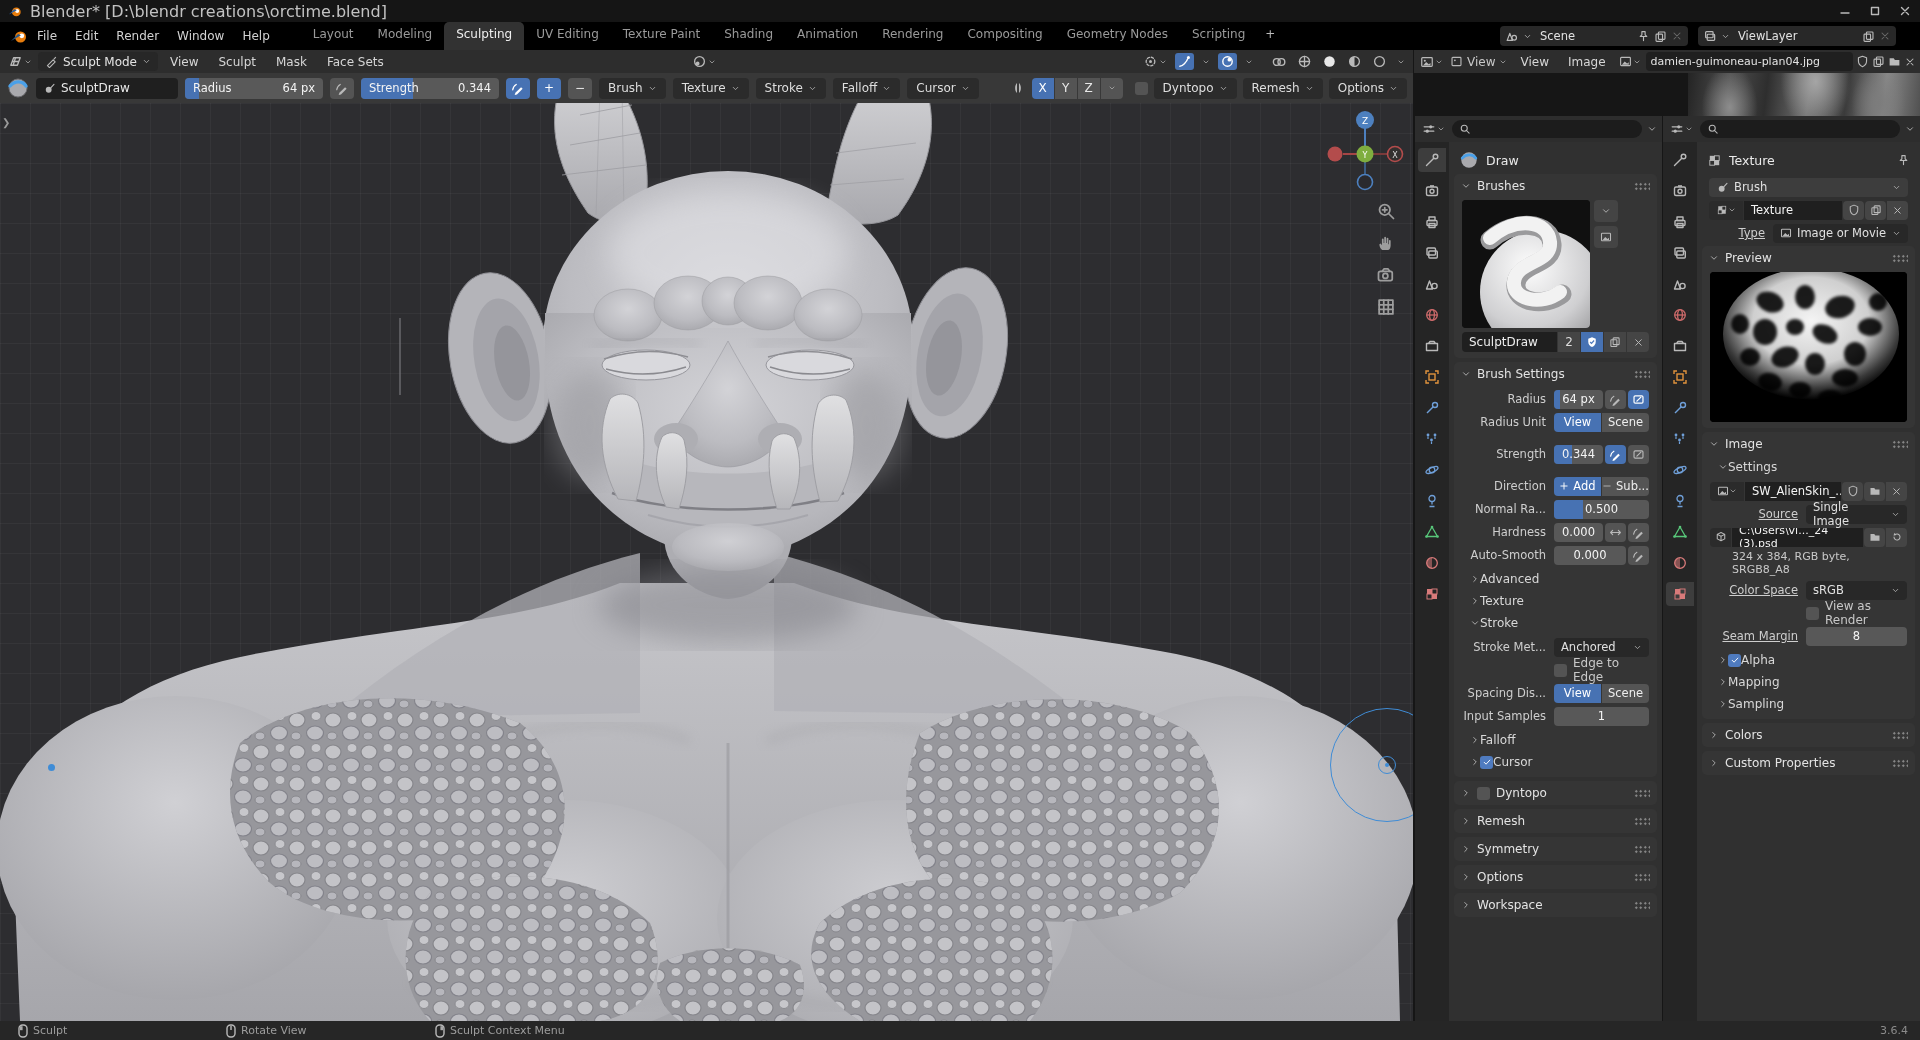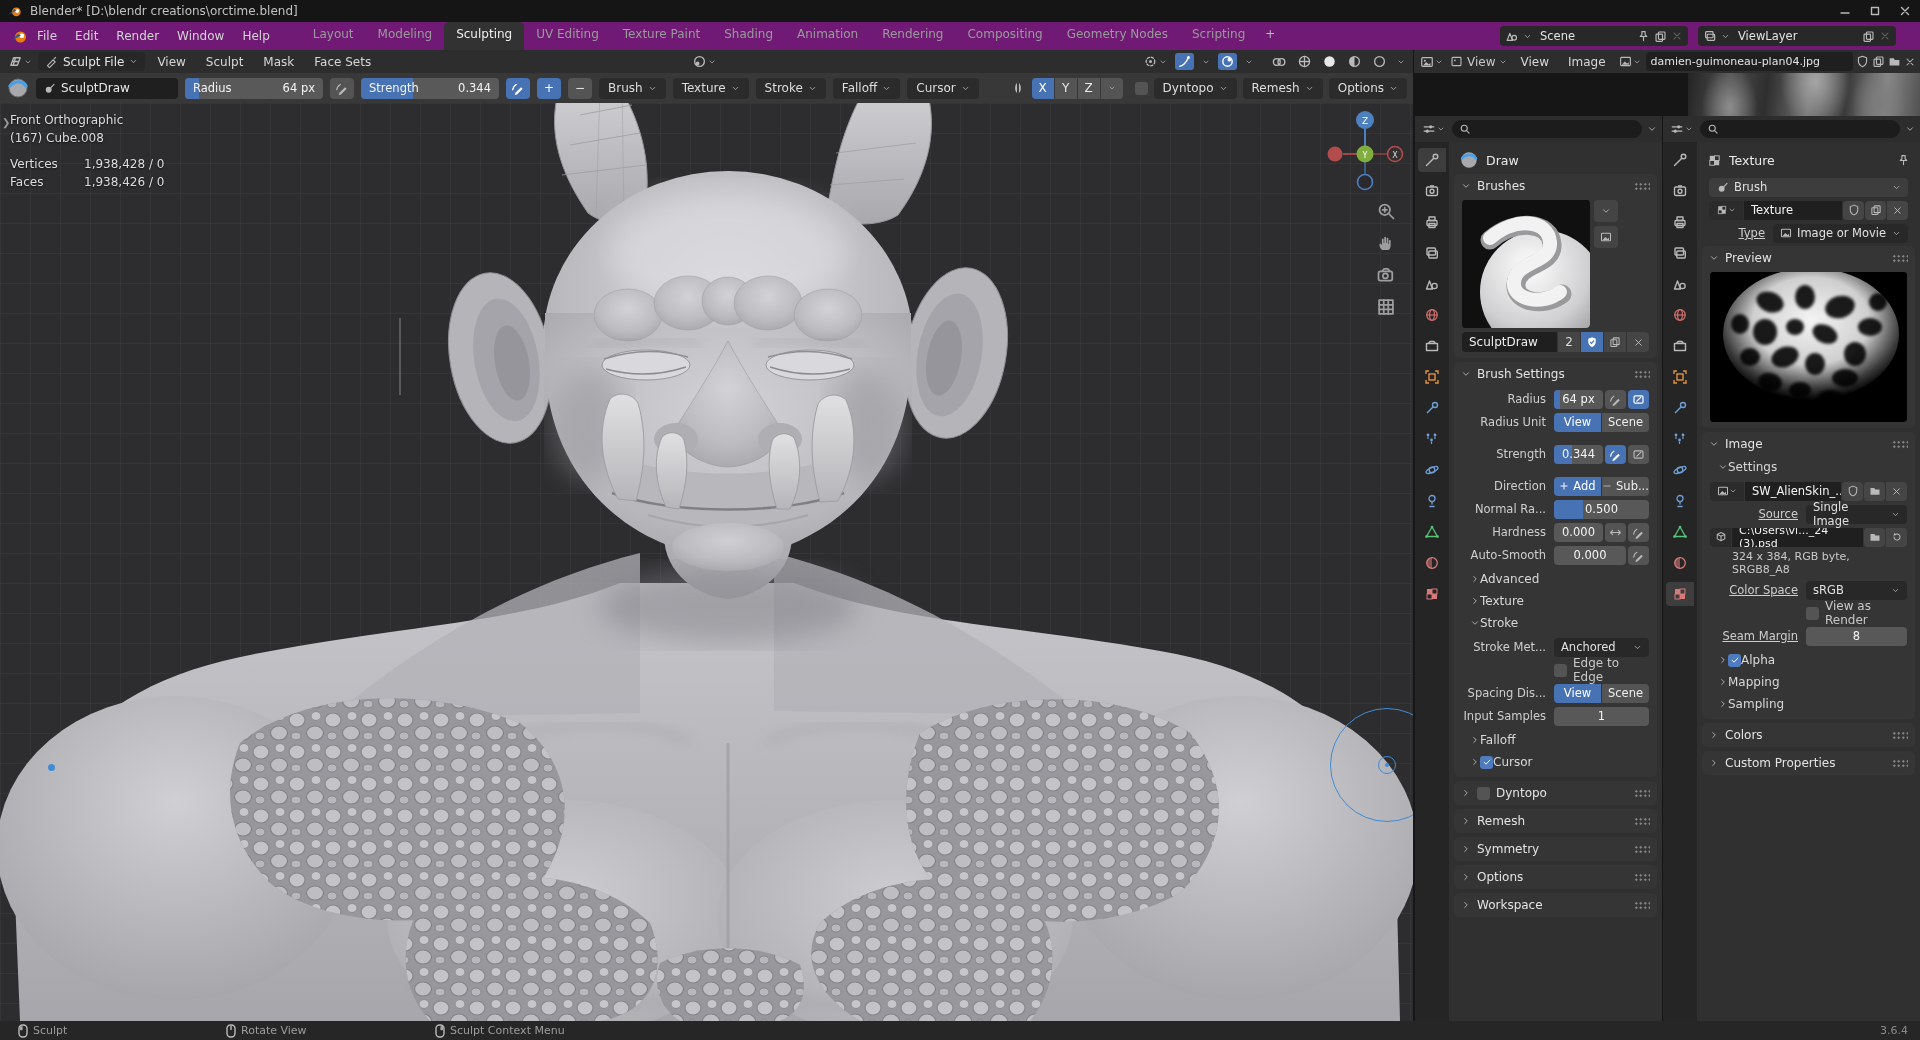--- a/index.html
+++ b/index.html
@@ -5,25 +5,25 @@
   html,body{margin:0;padding:0;background:#0e0e0e;}
   .app{position:relative;width:1920px;height:1040px;background:#1d1d1d;overflow:hidden;
        font-family:"DejaVu Sans","Liberation Sans",sans-serif;font-size:12px;color:#c8c8c8;}
   svg{display:block}
   .st{stroke:#b9b9b9;fill:none;stroke-width:1.4;stroke-linecap:round;stroke-linejoin:round}
   .stw{stroke:#fff;fill:none;stroke-width:1.5;stroke-linecap:round;stroke-linejoin:round}
   .fl{fill:#b9b9b9}
   
   .titlebar{position:absolute;left:0;top:0;width:100%;height:22px;background:#151515;
             display:flex;align-items:center;gap:8px;padding-left:8px;box-sizing:border-box;}
-  .titlebar .ttext{color:#c2c2c2;font-size:12px;}
+  .titlebar .ttext{color:#c2c2c2;font-size:16px;}
   .winbtns{margin-left:auto;display:flex;height:22px;}
   .winbtn{width:30px;height:22px;display:flex;align-items:center;justify-content:center;color:#cfcfcf;}
   
-  .topbar{position:absolute;left:0;top:22px;width:100%;height:28px;background:#701a75;
+  .topbar{position:absolute;left:0;top:22px;width:100%;height:28px;background:#000000;
           display:flex;align-items:center;box-sizing:border-box;padding:0 10px;}
   .menu{padding:0 9px;color:#d2d2d2;}
   .tabs{display:flex;margin-left:22px;height:28px;}
   .tab{padding:5px 12px 6px;color:#9a9a9a;border-radius:5px 5px 0 0;}
   .tab.active{background:#323232;color:#efefef;}
   .tab.plus{color:#bbb;padding:5px 8px 6px;}
   .dbwrap{margin-left:auto;display:flex;gap:10px;margin-right:14px;}
   .dbfield{display:flex;align-items:center;gap:4px;background:#282828;border-radius:4px;height:20px;padding:0 5px;}
   .dbfield .name{color:#e2e2e2;font-size:11.5px;padding:0 4px;}
   .dim{opacity:.45}
@@ -236,21 +236,21 @@
           </svg>
         <svg width="8" height="8" viewBox="0 0 16 16">
             <path class="st" d="M4 6l4 4 4-4"></path>
           </svg>
       </span>
       <div class="modebox">
         <svg width="13" height="13" viewBox="0 0 16 16">
             <path class="st" d="M3 13l7-7 2.5 2.5-7 7z"></path>
             <path class="st" d="M11 5l2-2"></path>
           </svg>
-        <span>Sculpt File</span>
+        <span>Sculpt Mode</span>
         <svg width="9" height="9" viewBox="0 0 16 16">
             <path class="st" d="M4 6l4 4 4-4"></path>
           </svg>
       </div>
       <span class="hmenu">View</span>
       <span class="hmenu">Sculpt</span>
       <span class="hmenu">Mask</span>
       <span class="hmenu">Face Sets</span>
       <span class="mid-icon hicon">
         <svg width="15" height="15" viewBox="0 0 16 16">
@@ -566,33 +566,20 @@
           <path d="M820 820 C870 772 970 762 1030 795 C1060 830 1060 880 1030 918 L860 918 C815 890 800 855 820 820 Z" fill="#97979c"></path>
           <path d="M820 820 C870 772 970 762 1030 795 C1060 830 1060 880 1030 918 L860 918 C815 890 800 855 820 820 Z" fill="url(#pBump)" opacity=".95"></path>
           <path d="M660 860 C700 840 760 840 800 862 C810 890 800 910 780 918 L680 918 C660 905 652 882 660 860 Z" fill="#97979c"></path>
           <path d="M660 860 C700 840 760 840 800 862 C810 890 800 910 780 918 L680 918 C660 905 652 882 660 860 Z" fill="url(#pBump)" opacity=".95"></path>
         </g>
         <line x1="400" y1="215" x2="400" y2="292" stroke="#77777c" stroke-width="1.5" opacity=".8"></line>
       </svg>
 
       <span class="collapsetab">❯</span>
 
-      <div class="overlaytext">
-        <div>Front Orthographic</div>
-        <div>(167) Cube.008</div>
-        <div style="height:8px"></div>
-        <div class="stat">
-            <b>Vertices</b>
-            <i>1,938,428 / 0</i>
-          </div>
-        <div class="stat">
-            <b>Faces</b>
-            <i>1,938,426 / 0</i>
-          </div>
-      </div>
 
       <div class="gizmo">
         <svg width="84" height="84" viewBox="0 0 84 84">
           <line x1="42" y1="20" x2="42" y2="46" stroke="#4d80bf" stroke-width="2"></line>
           <line x1="42" y1="46" x2="42" y2="68" stroke="#3b5d85" stroke-width="2"></line>
           <line x1="20" y1="46" x2="42" y2="46" stroke="#a64545" stroke-width="2"></line>
           <line x1="42" y1="46" x2="64" y2="46" stroke="#7a3a3a" stroke-width="2"></line>
           <circle cx="42" cy="12" r="9" fill="#4d80bf"></circle>
           <text x="42" y="15.5" text-anchor="middle" font-size="9" fill="#fff">Z</text>
           <circle cx="42" cy="74" r="7.5" fill="#2a2a2e" stroke="#4d80bf" stroke-width="1.6"></circle>

